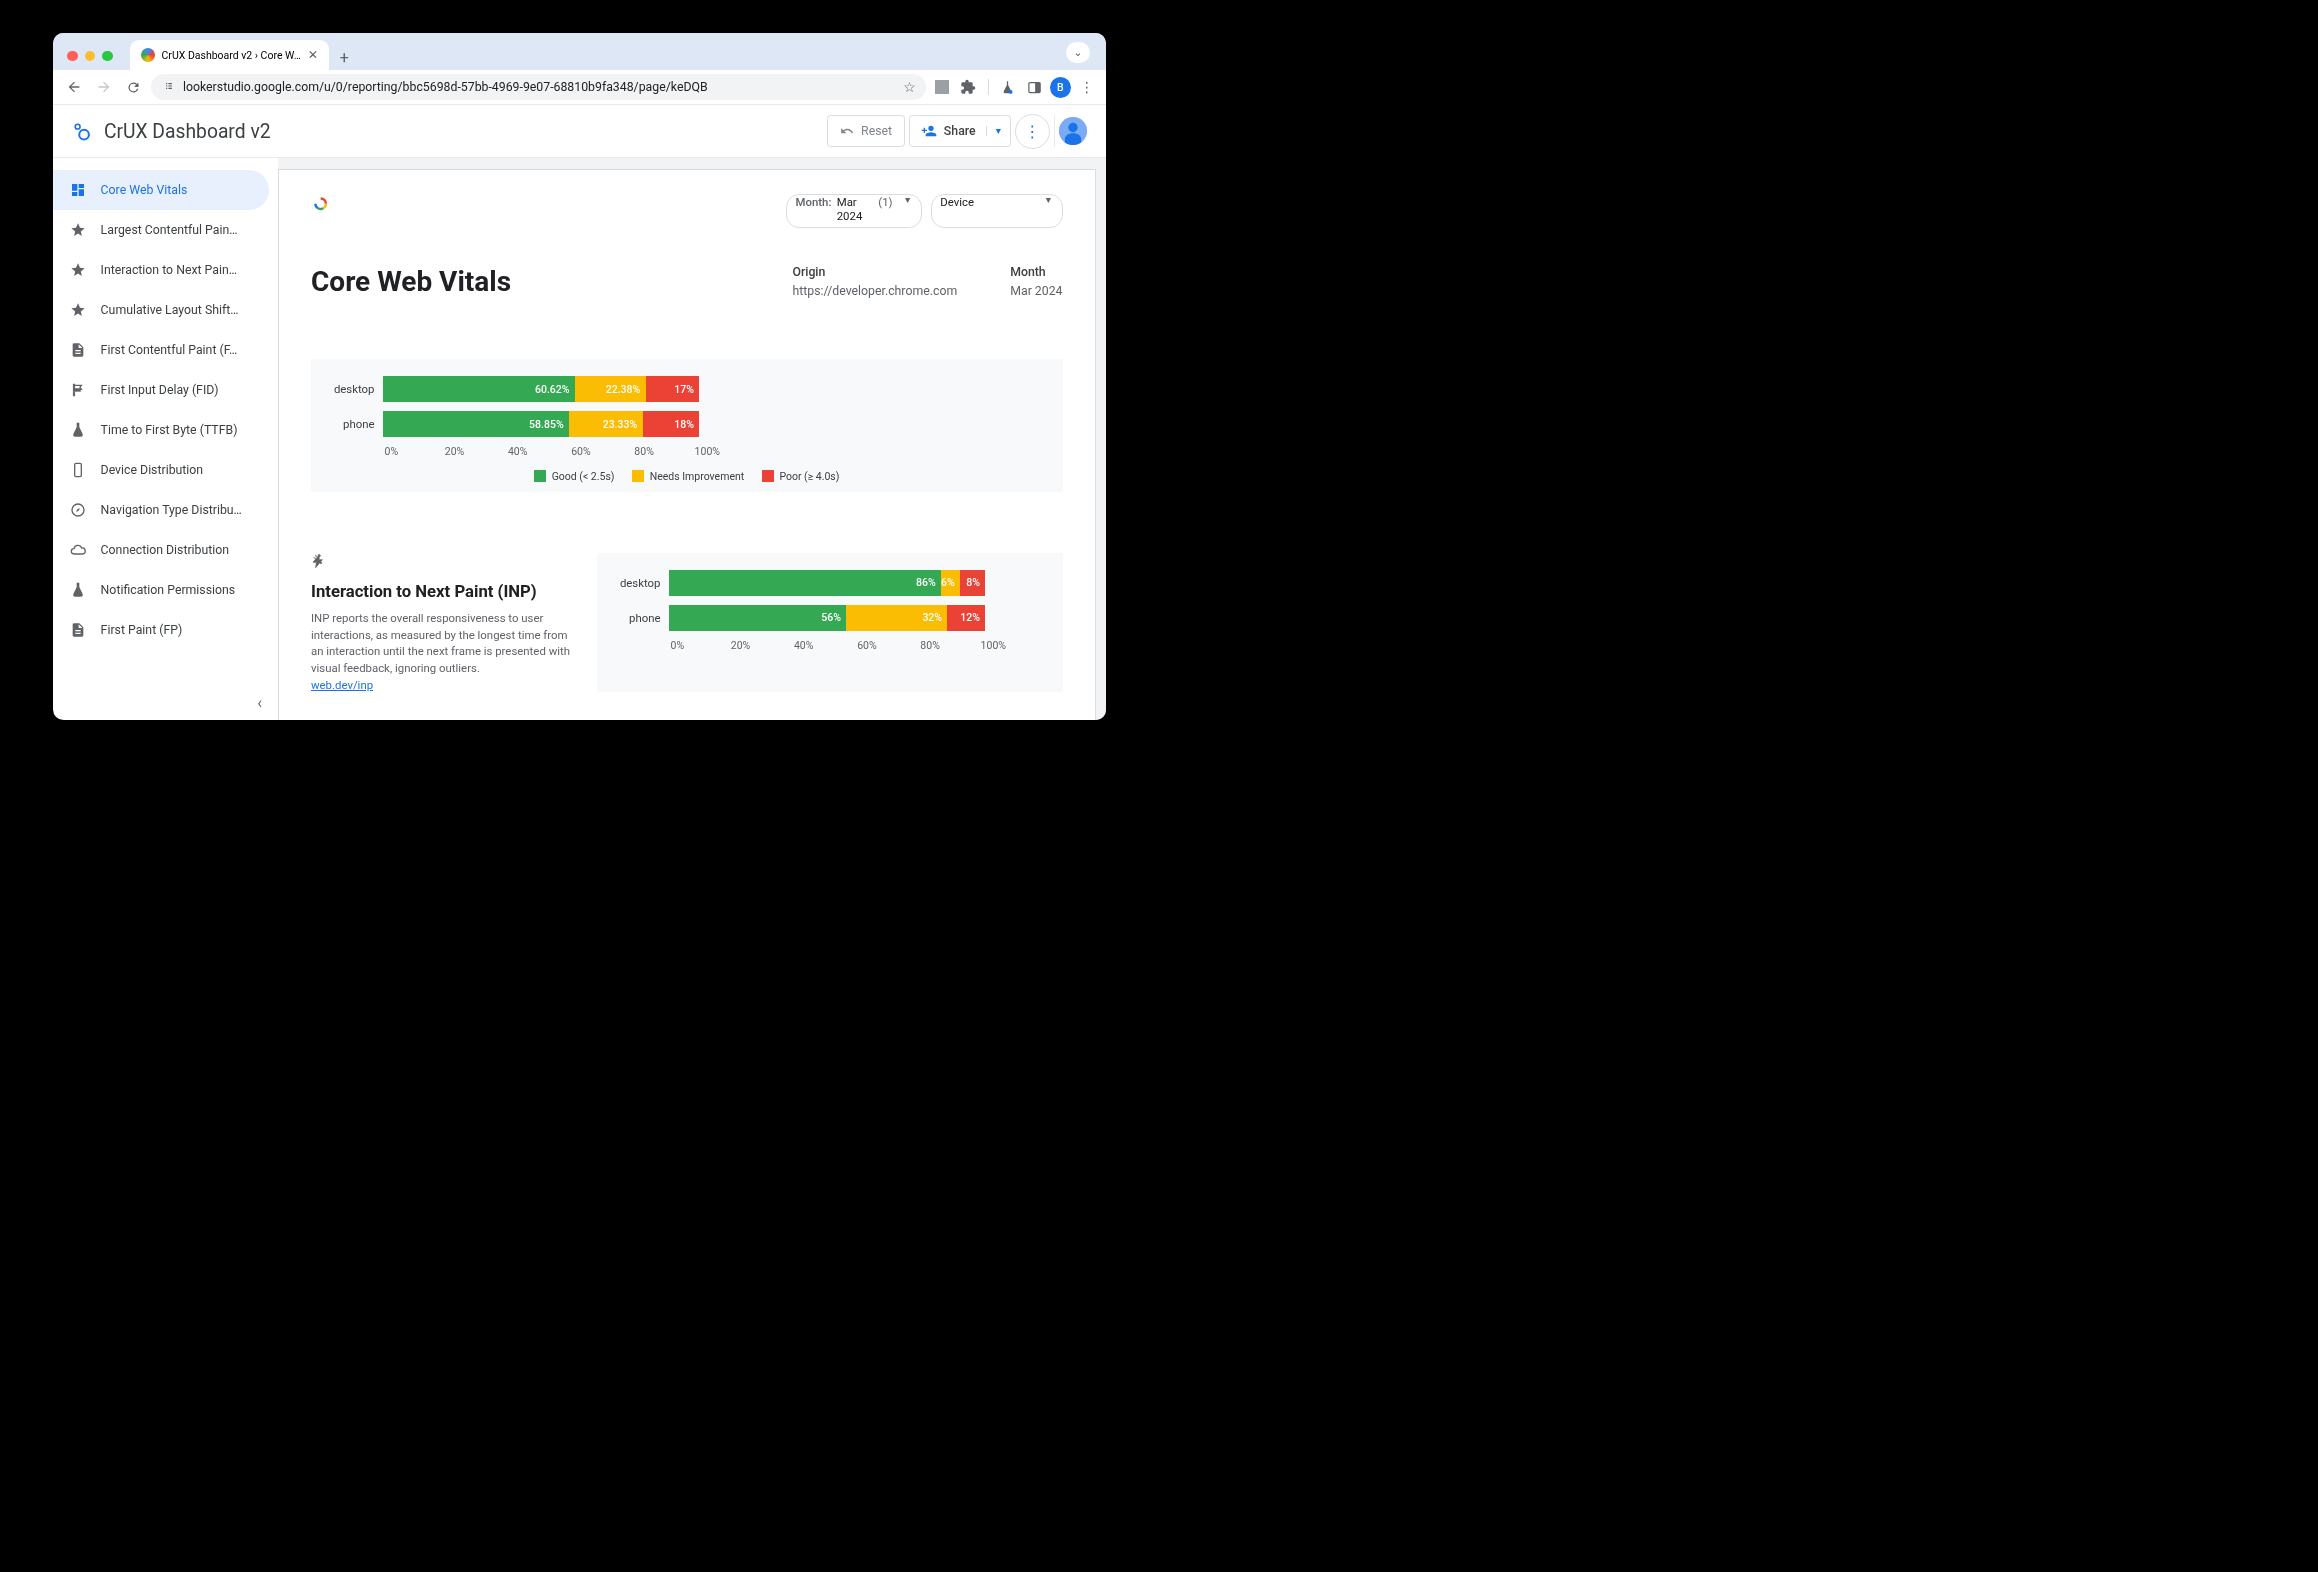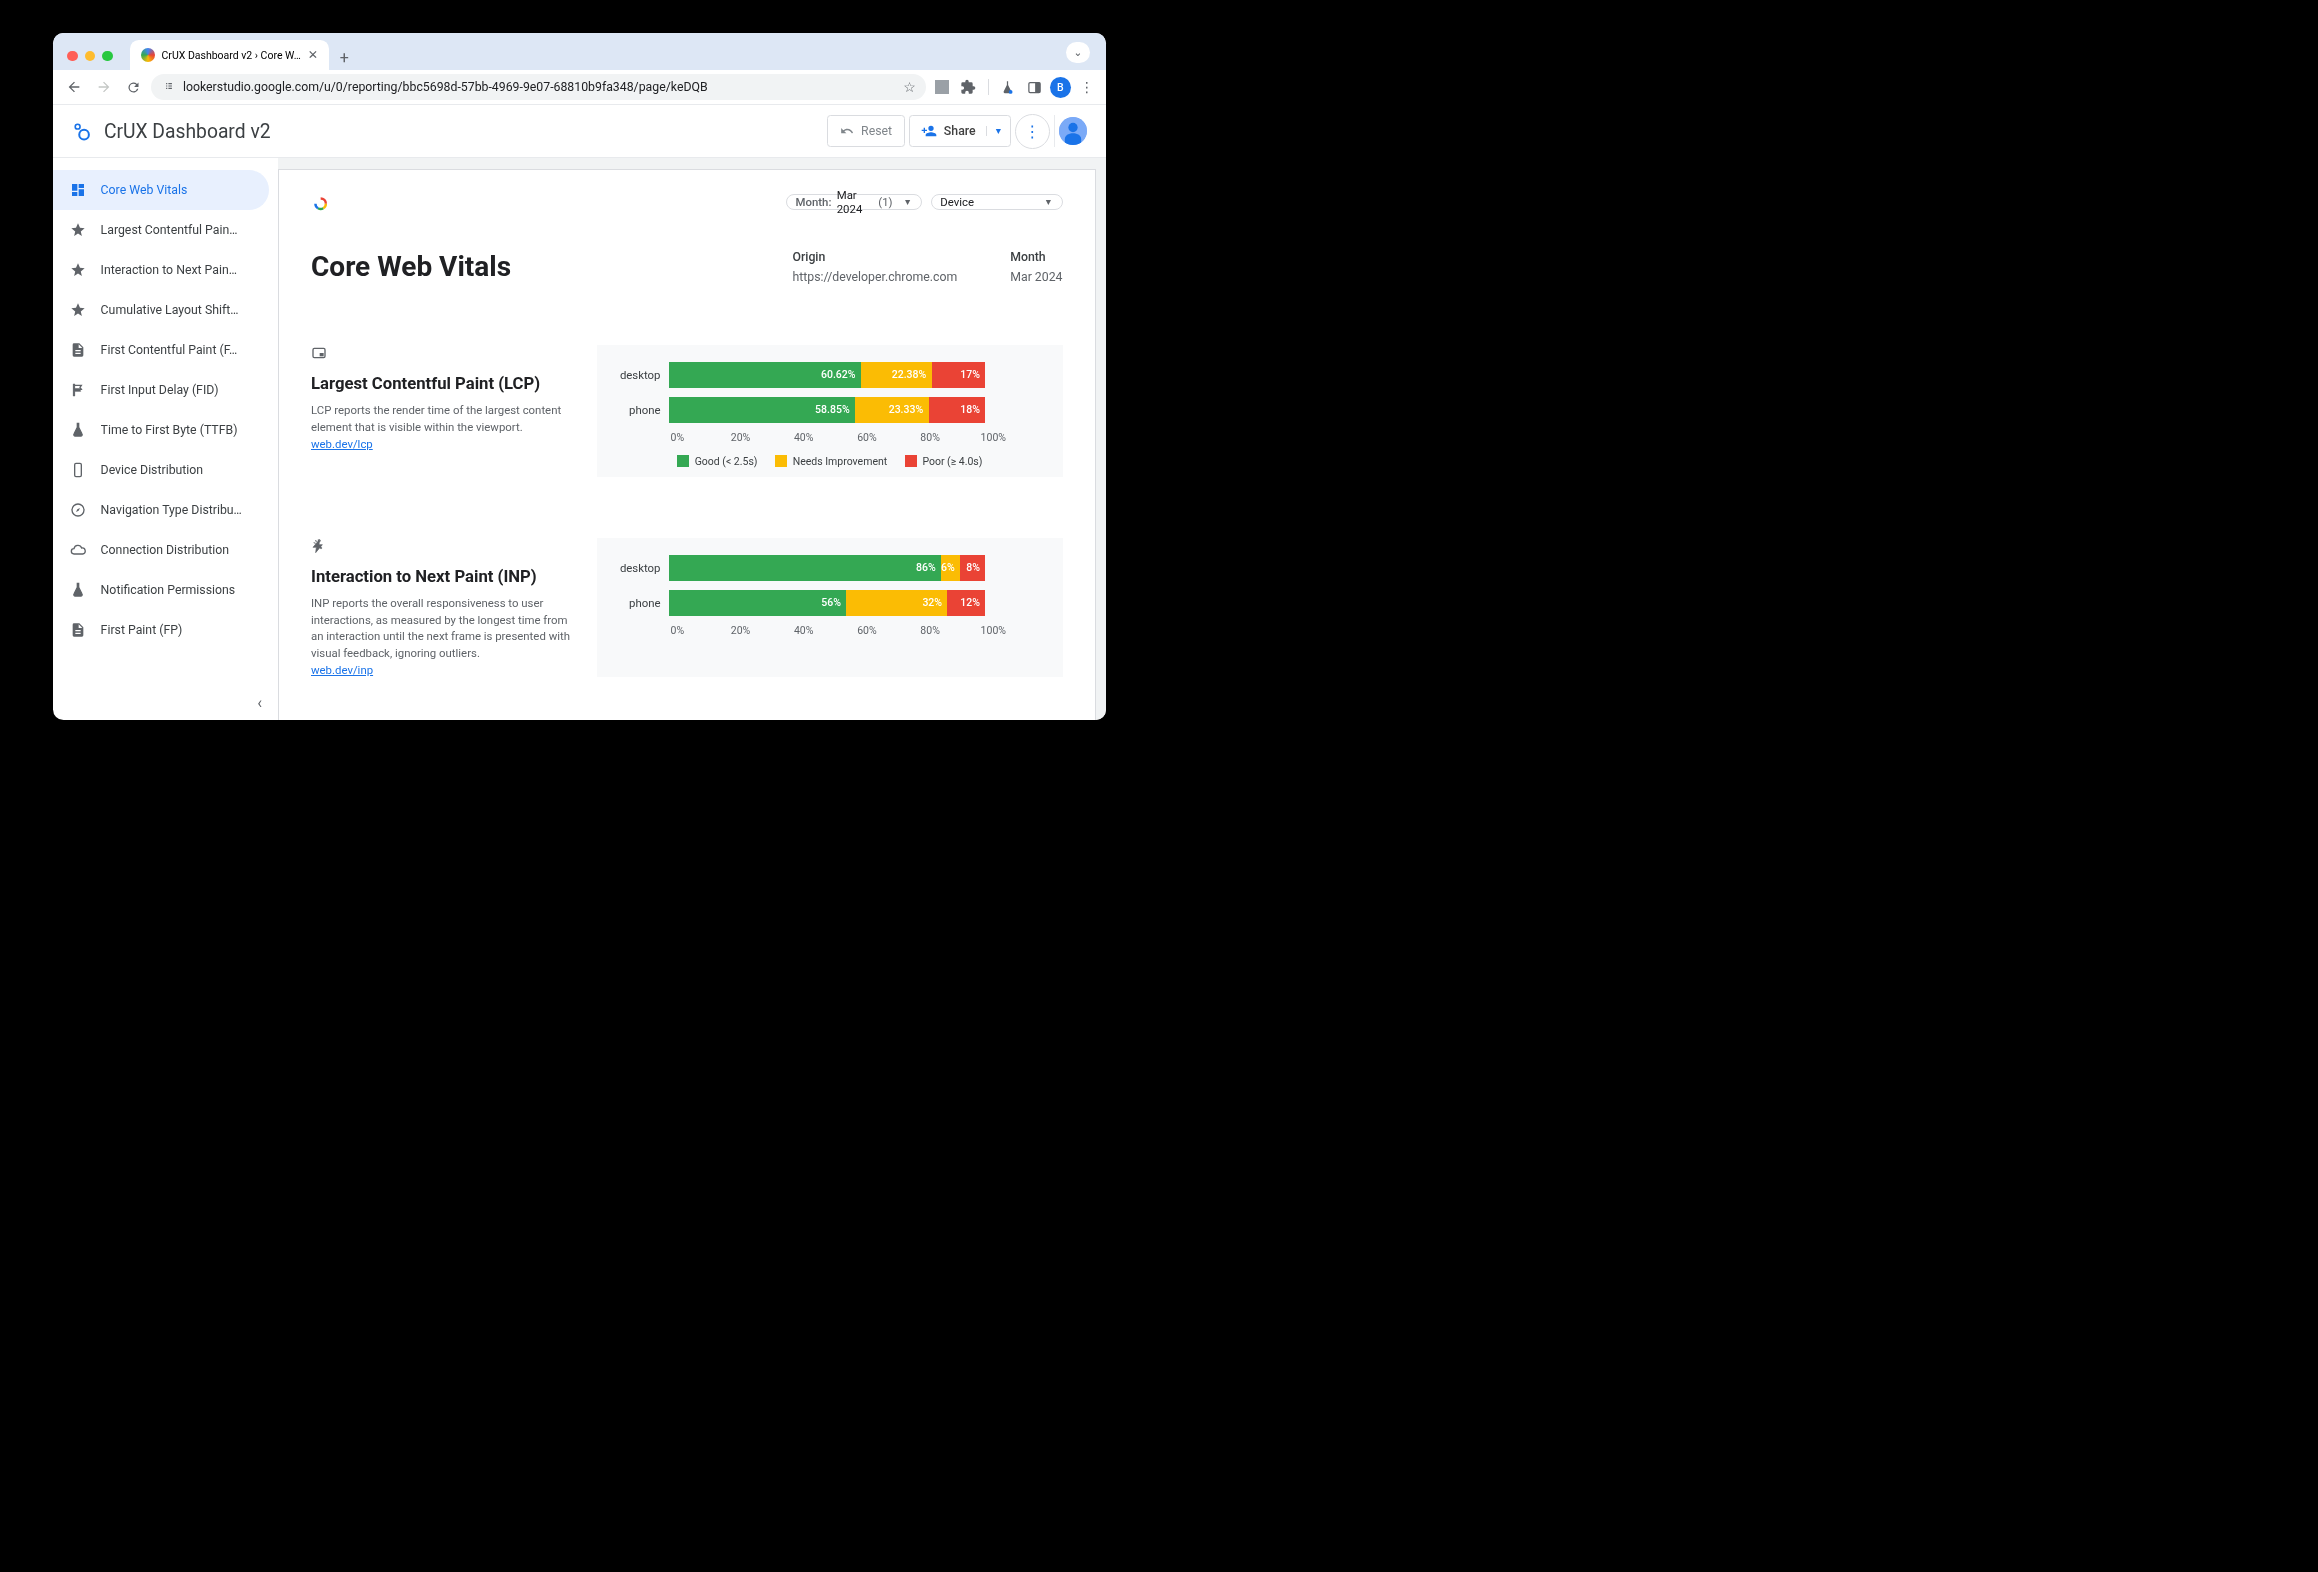--- a/index.html
+++ b/index.html
@@ -43,21 +43,21 @@
 .side-item.active{background:#e8f0fe;color:#1a73e8}
 .side-item.active .side-ico{color:#1a73e8}
 .side-ico{width:17.6px;color:#5f6368;display:flex;align-items:center;justify-content:center}
 .side-label{white-space:nowrap;overflow:hidden;text-overflow:ellipsis}
 .collapse{position:absolute;bottom:8.8px;right:16px;color:#5f6368;font-size:16px;cursor:pointer}
 .main{flex:1;background:#f1f3f4;padding:10.5px 10.5px 0 0}
 .canvas{background:#fff;border:0.9px solid #dadce0;height:100%;overflow-y:auto;padding:24.6px 32px}
 .topbar{display:flex;align-items:flex-start;gap:17.6px}
 .vitals-logo{width:19.3px;height:19.3px}
 .filters{margin-left:auto;display:flex;gap:8.8px}
-.filter{height:16px;border:0.9px solid #dadce0;border-radius:13px;display:flex;align-items:center;padding:0 8.8px;font-size:11.4px;gap:5.3px;cursor:pointer}
+.filter{height:34px;border:0.9px solid #dadce0;border-radius:13px;display:flex;align-items:flex-start;padding:0 8.8px;font-size:11.4px;gap:5.3px;cursor:pointer}
 .filter .lbl{color:#5f6368;font-weight:500}
 .filter .val{color:#202124}
 .filter .cnt{color:#5f6368;margin-left:auto}
 .filter .car{color:#5f6368;font-size:8.8px;margin-left:5.3px}
 .f-month{width:136px}.f-device{width:132px}
 .meta{display:flex;margin-top:37px;gap:53px}
 .page-h1{font-size:28px;font-weight:700;color:#202124;flex:1}
 .meta-col{font-size:12.3px}
 .meta-lbl{color:#3c4043;font-weight:500;margin-bottom:5.3px}
 .meta-val{color:#5f6368}
@@ -318,24 +318,20 @@
             <div class="meta-lbl">Origin</div>
             <div class="meta-val">https://developer.chrome.com</div>
           </div>
           <div class="meta-col">
             <div class="meta-lbl">Month</div>
             <div class="meta-val">Mar 2024</div>
           </div>
         </div>
         <div id="metrics">
             <div class="metric">
-              <div class="metric-left"><div class="metric-ico"><svg width="16" height="16" viewBox="0 0 24 24">
-                    <rect x="3" y="5" width="18" height="14" rx="2" fill="none" stroke="#5f6368" stroke-width="2"></rect>
-                    <rect x="13" y="12" width="6" height="5" fill="#5f6368"></rect>
-                  </svg></div><div class="metric-title">Largest Contentful Paint (LCP)</div><div class="metric-desc">LCP reports the render time of the largest content element that is visible within the viewport.</div><a class="metric-link">web.dev/lcp</a></div>
               <div class="chart">
                 <div class="bar-row">
                   <div class="bar-lbl">desktop</div>
                   <div class="bar-track">
                     <div class="seg g" style="width:60.62%">60.62%</div>
                     <div class="seg o" style="width:22.38%">22.38%</div>
                     <div class="seg r" style="width:17%">17%</div>
                   </div>
                 </div>
                 <div class="bar-row">

